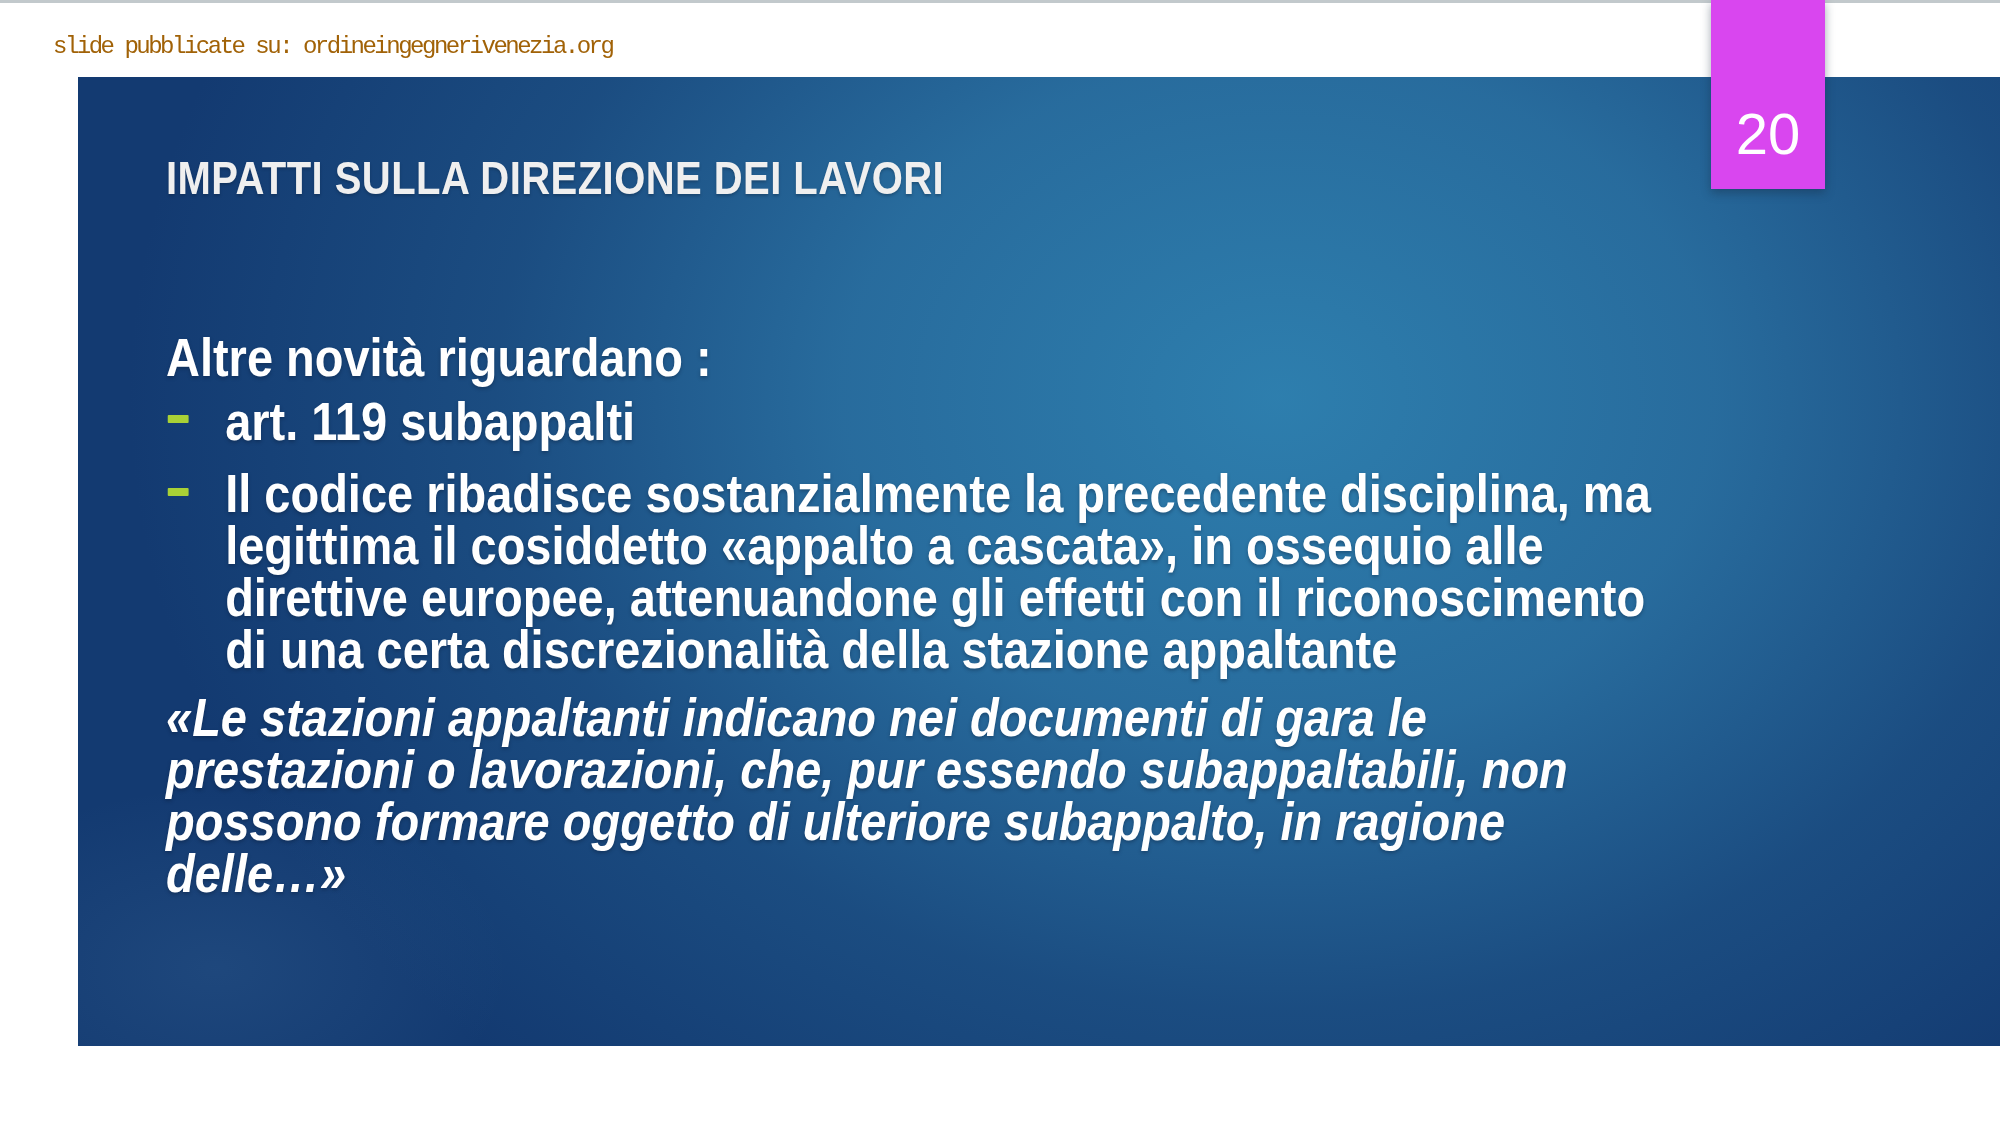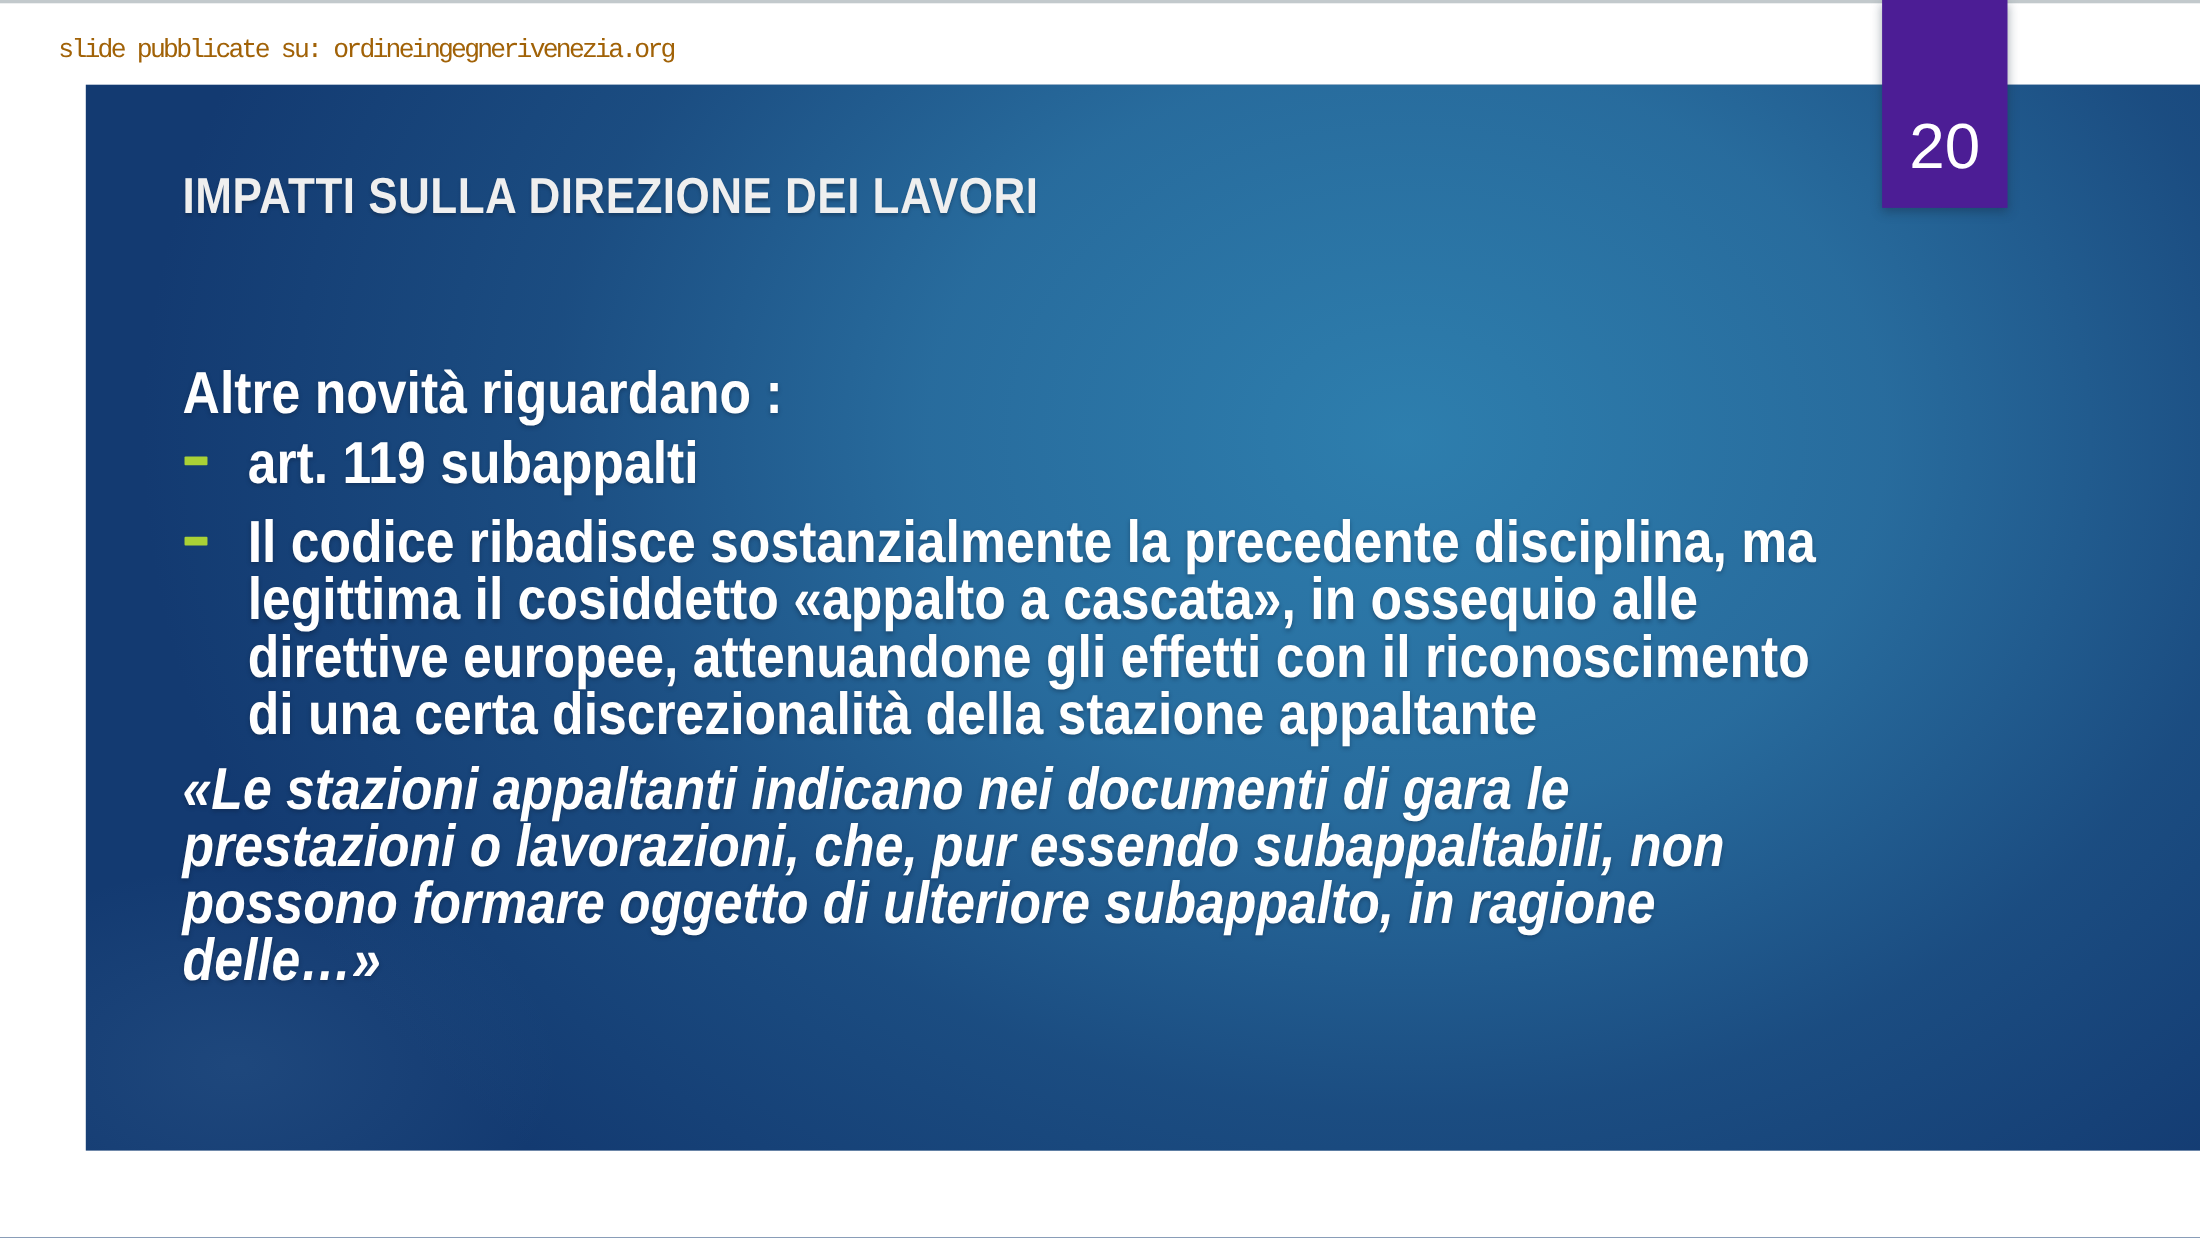--- a/index.html
+++ b/index.html
@@ -72,21 +72,21 @@
   .quote {
     position: absolute; left: 88px; top: 614px;
     font-size: 54px; font-weight: 700; font-style: italic;
     line-height: 52px;
     color: #ffffff; white-space: pre-line;
     text-shadow: 0 2px 4px rgba(8,24,46,0.35);
   }
   .page-tab {
     position: absolute; left: 1711px; top: 0;
     width: 114px; height: 189px;
-    background: #4c1d95;
+    background: #d946ef;
     box-shadow: 0 4px 9px rgba(20,40,60,0.40);
     display: flex; justify-content: center; align-items: flex-end;
     z-index: 5;
   }
   .page-num {
     color: #ffffff;
     font-size: 58px; font-weight: 400; line-height: 1;
     padding-bottom: 26px;
   }
 </style>

